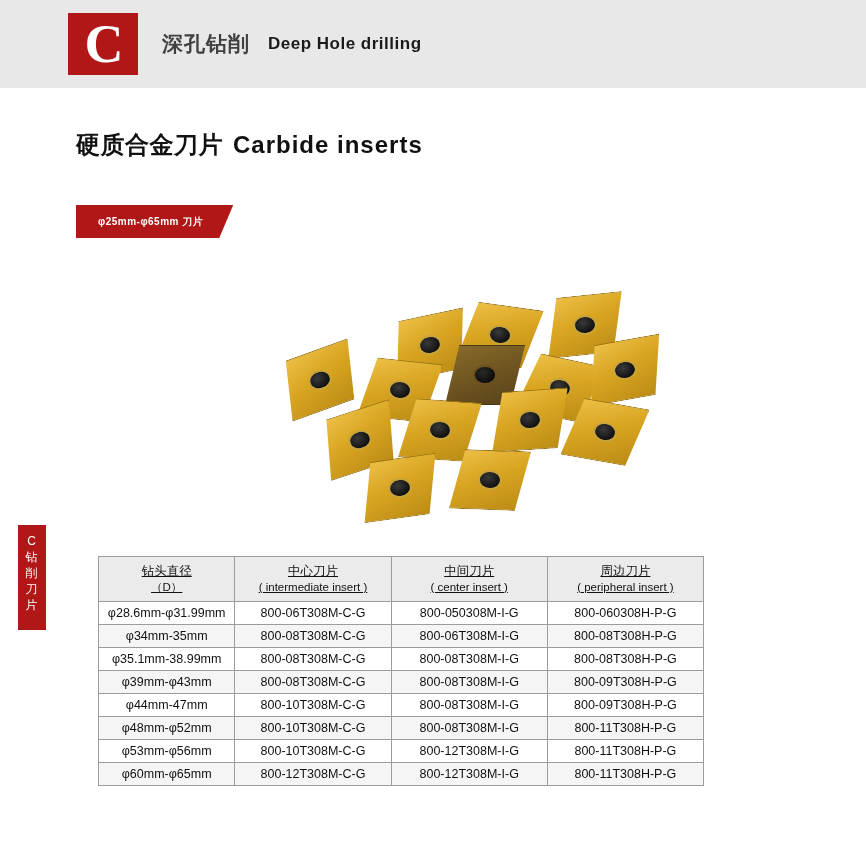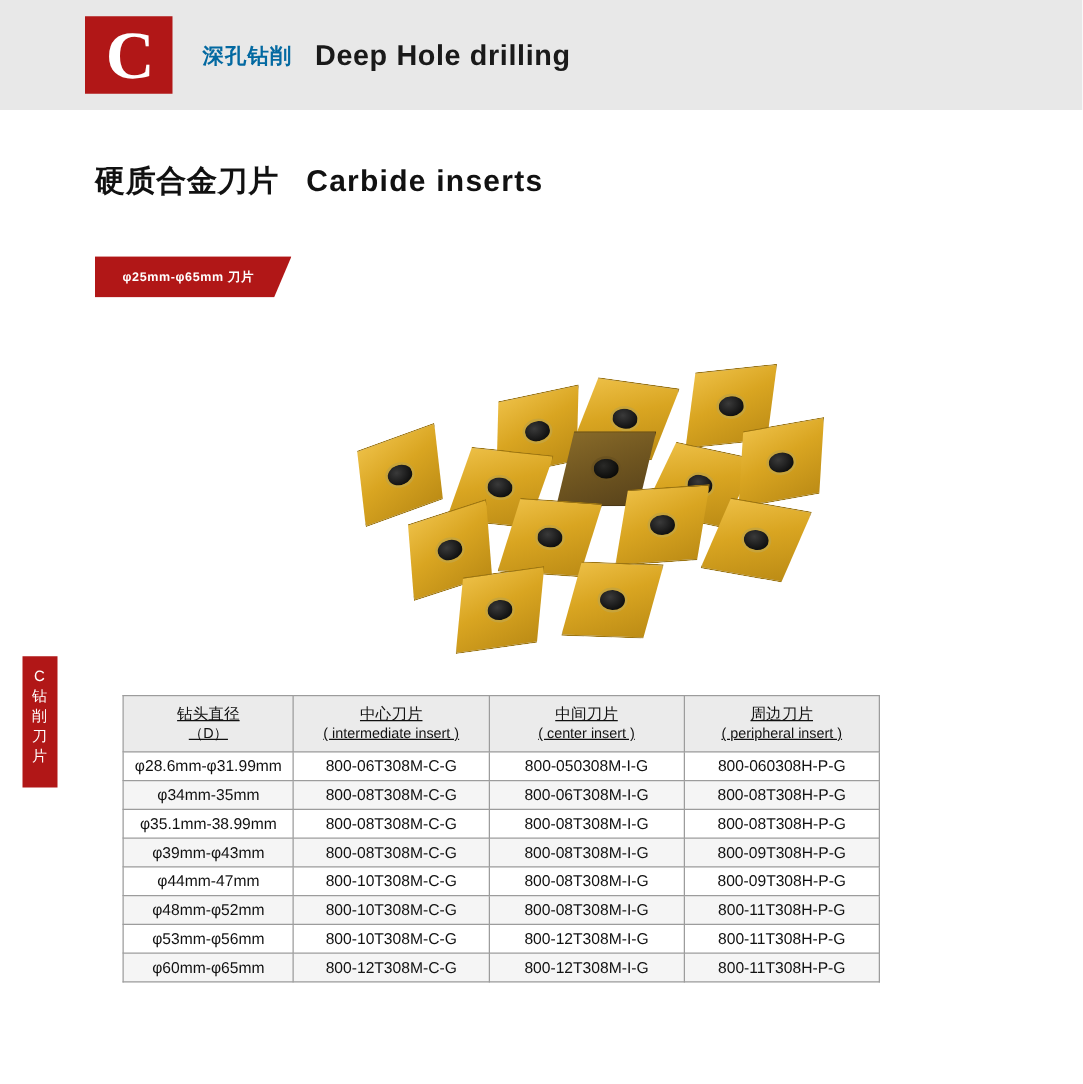--- a/index.html
+++ b/index.html
@@ -36,45 +36,45 @@
     justify-content: center;
     color: #ffffff;
     font-size: 54px;
     font-weight: bold;
     font-family: "Liberation Serif", serif;
     line-height: 1;
     letter-spacing: -2px;
   }
   .header-title-cn {
     margin-left: 24px;
-    font-size: 17px;
-    font-weight: bold;
-    color: #0369a1;
+    font-size: 21px;
+    font-weight: bold;
+    color: #404040;
     letter-spacing: 1px;
   }
   .header-title-en {
     margin-left: 18px;
-    font-size: 23px;
+    font-size: 17px;
     font-weight: bold;
     color: #1a1a1a;
     letter-spacing: 0.5px;
   }
 
   
   .page-title {
     position: absolute;
     left: 76px;
     top: 129px;
     font-size: 24px;
     font-weight: bold;
     color: #111111;
     letter-spacing: 0.5px;
   }
   .page-title .en {
-    margin-left: 22px;
+    margin-left: 10px;
     letter-spacing: 1px;
   }
 
   
   .ribbon {
     position: absolute;
     left: 76px;
     top: 205px;
     height: 33px;
     background: #b11717;

